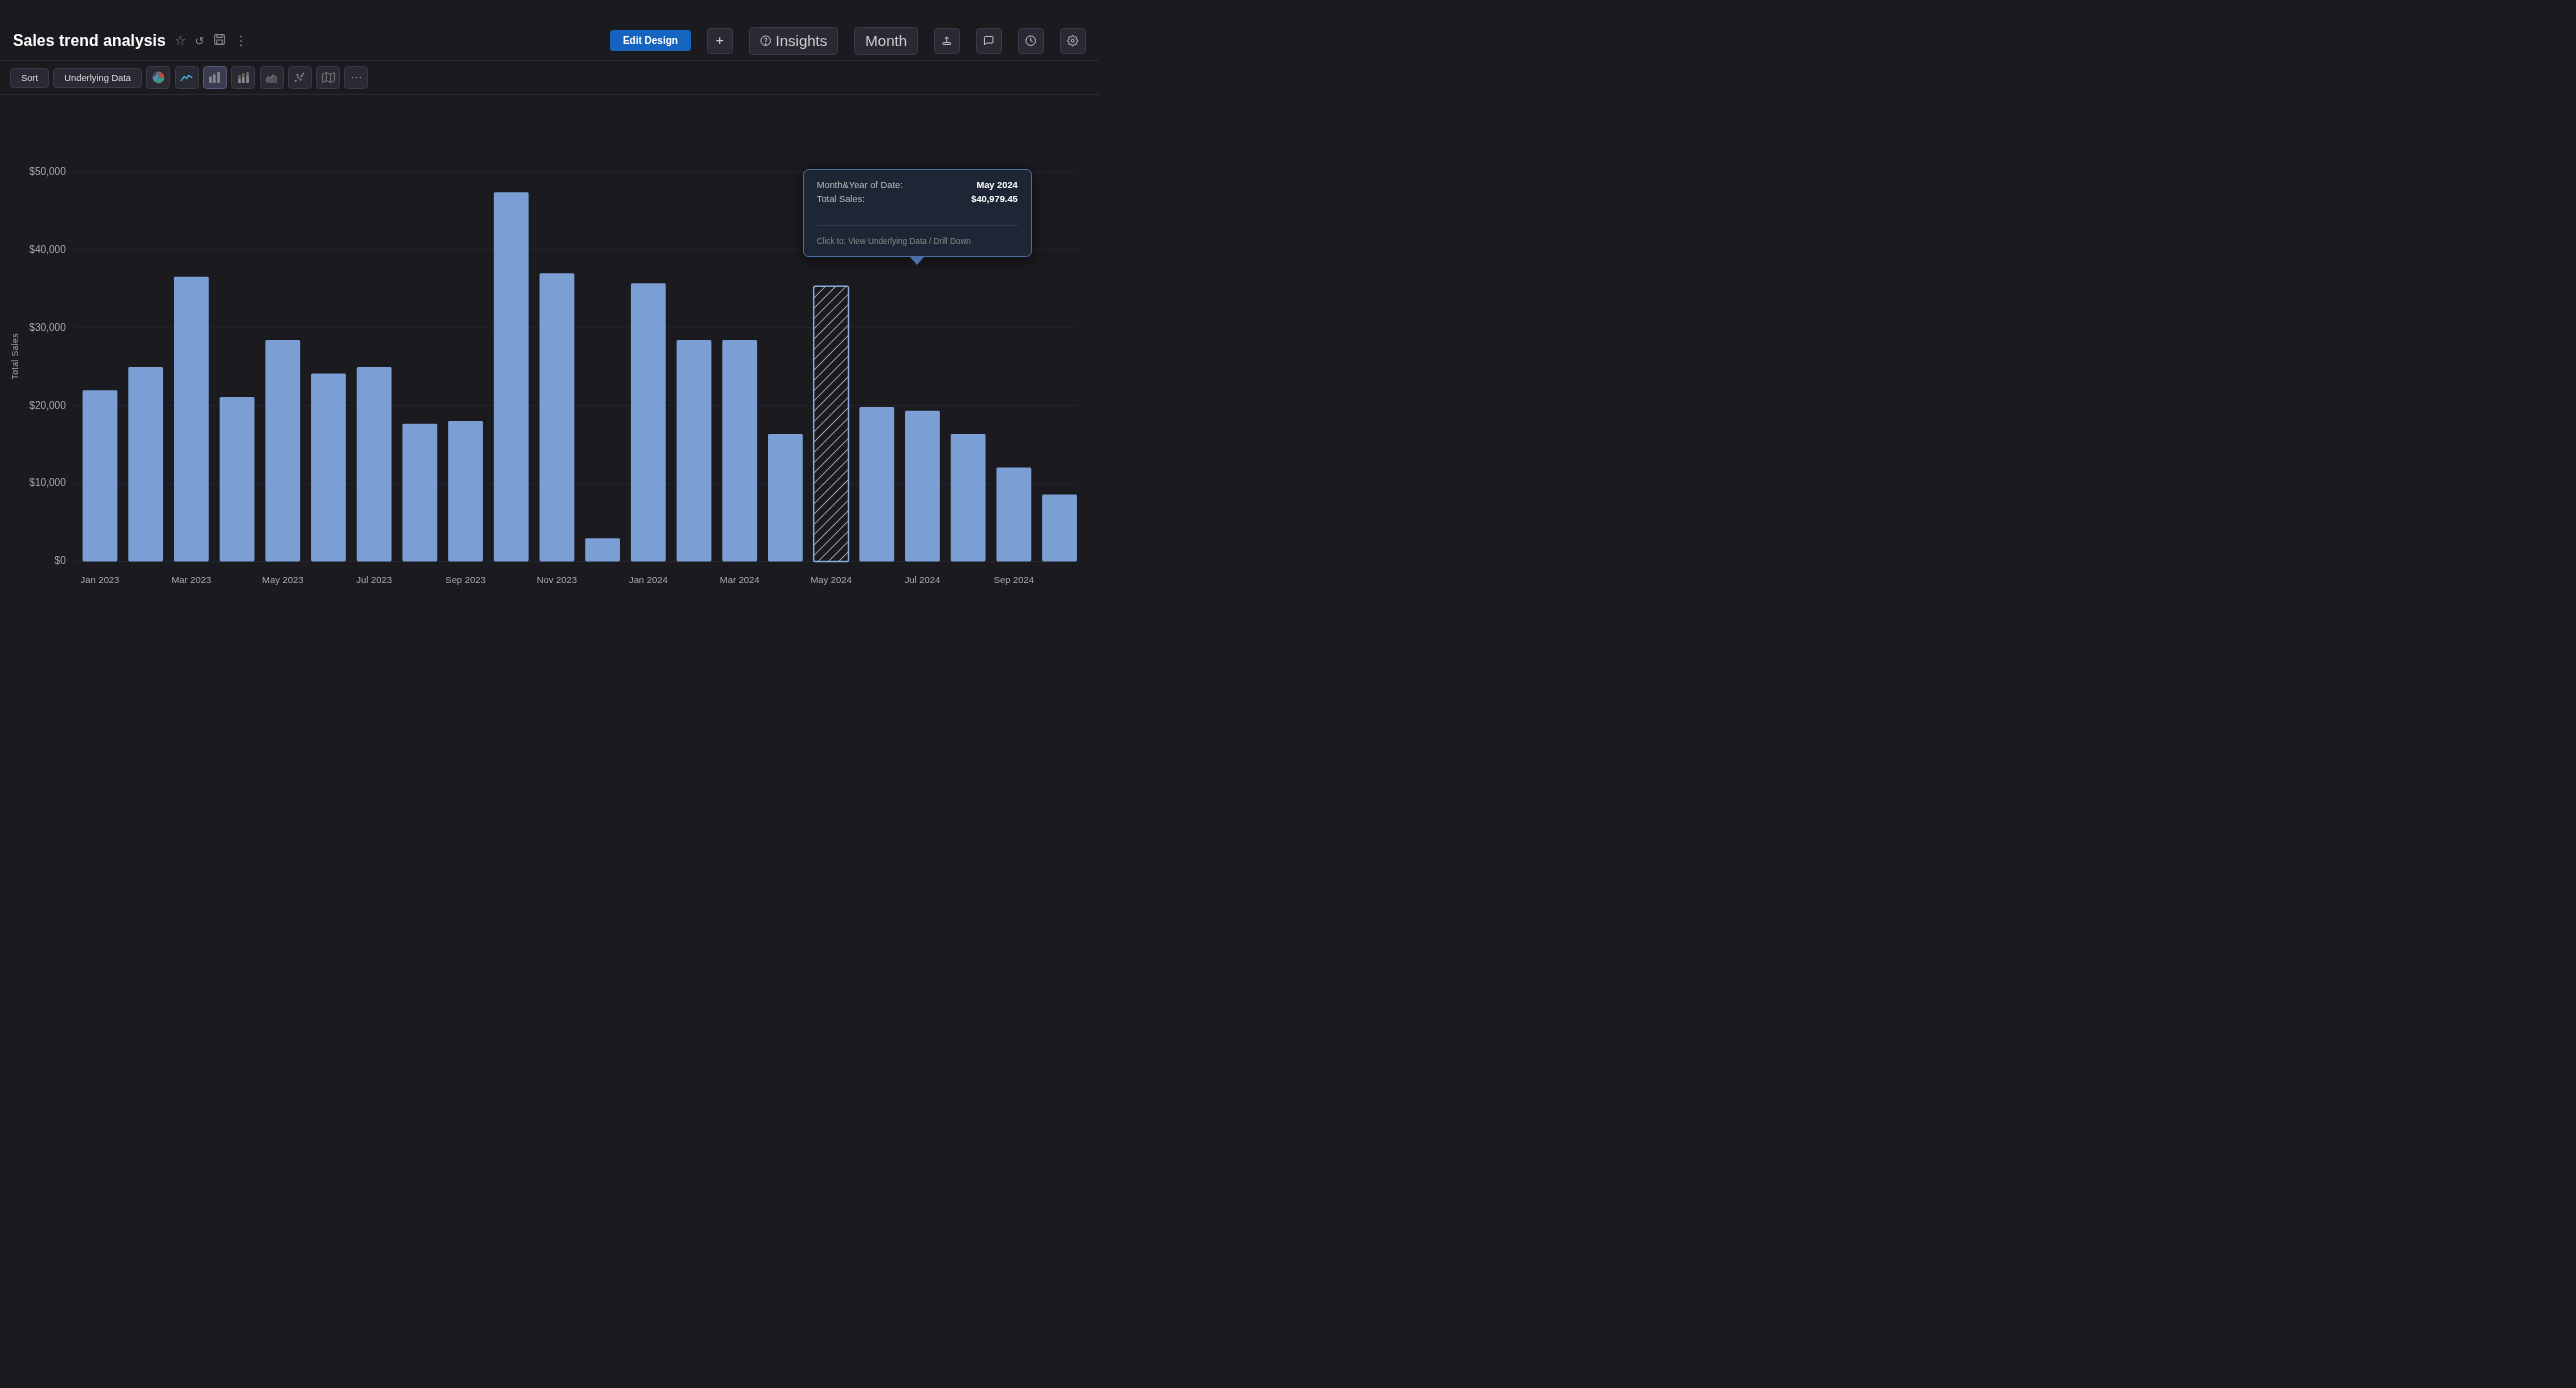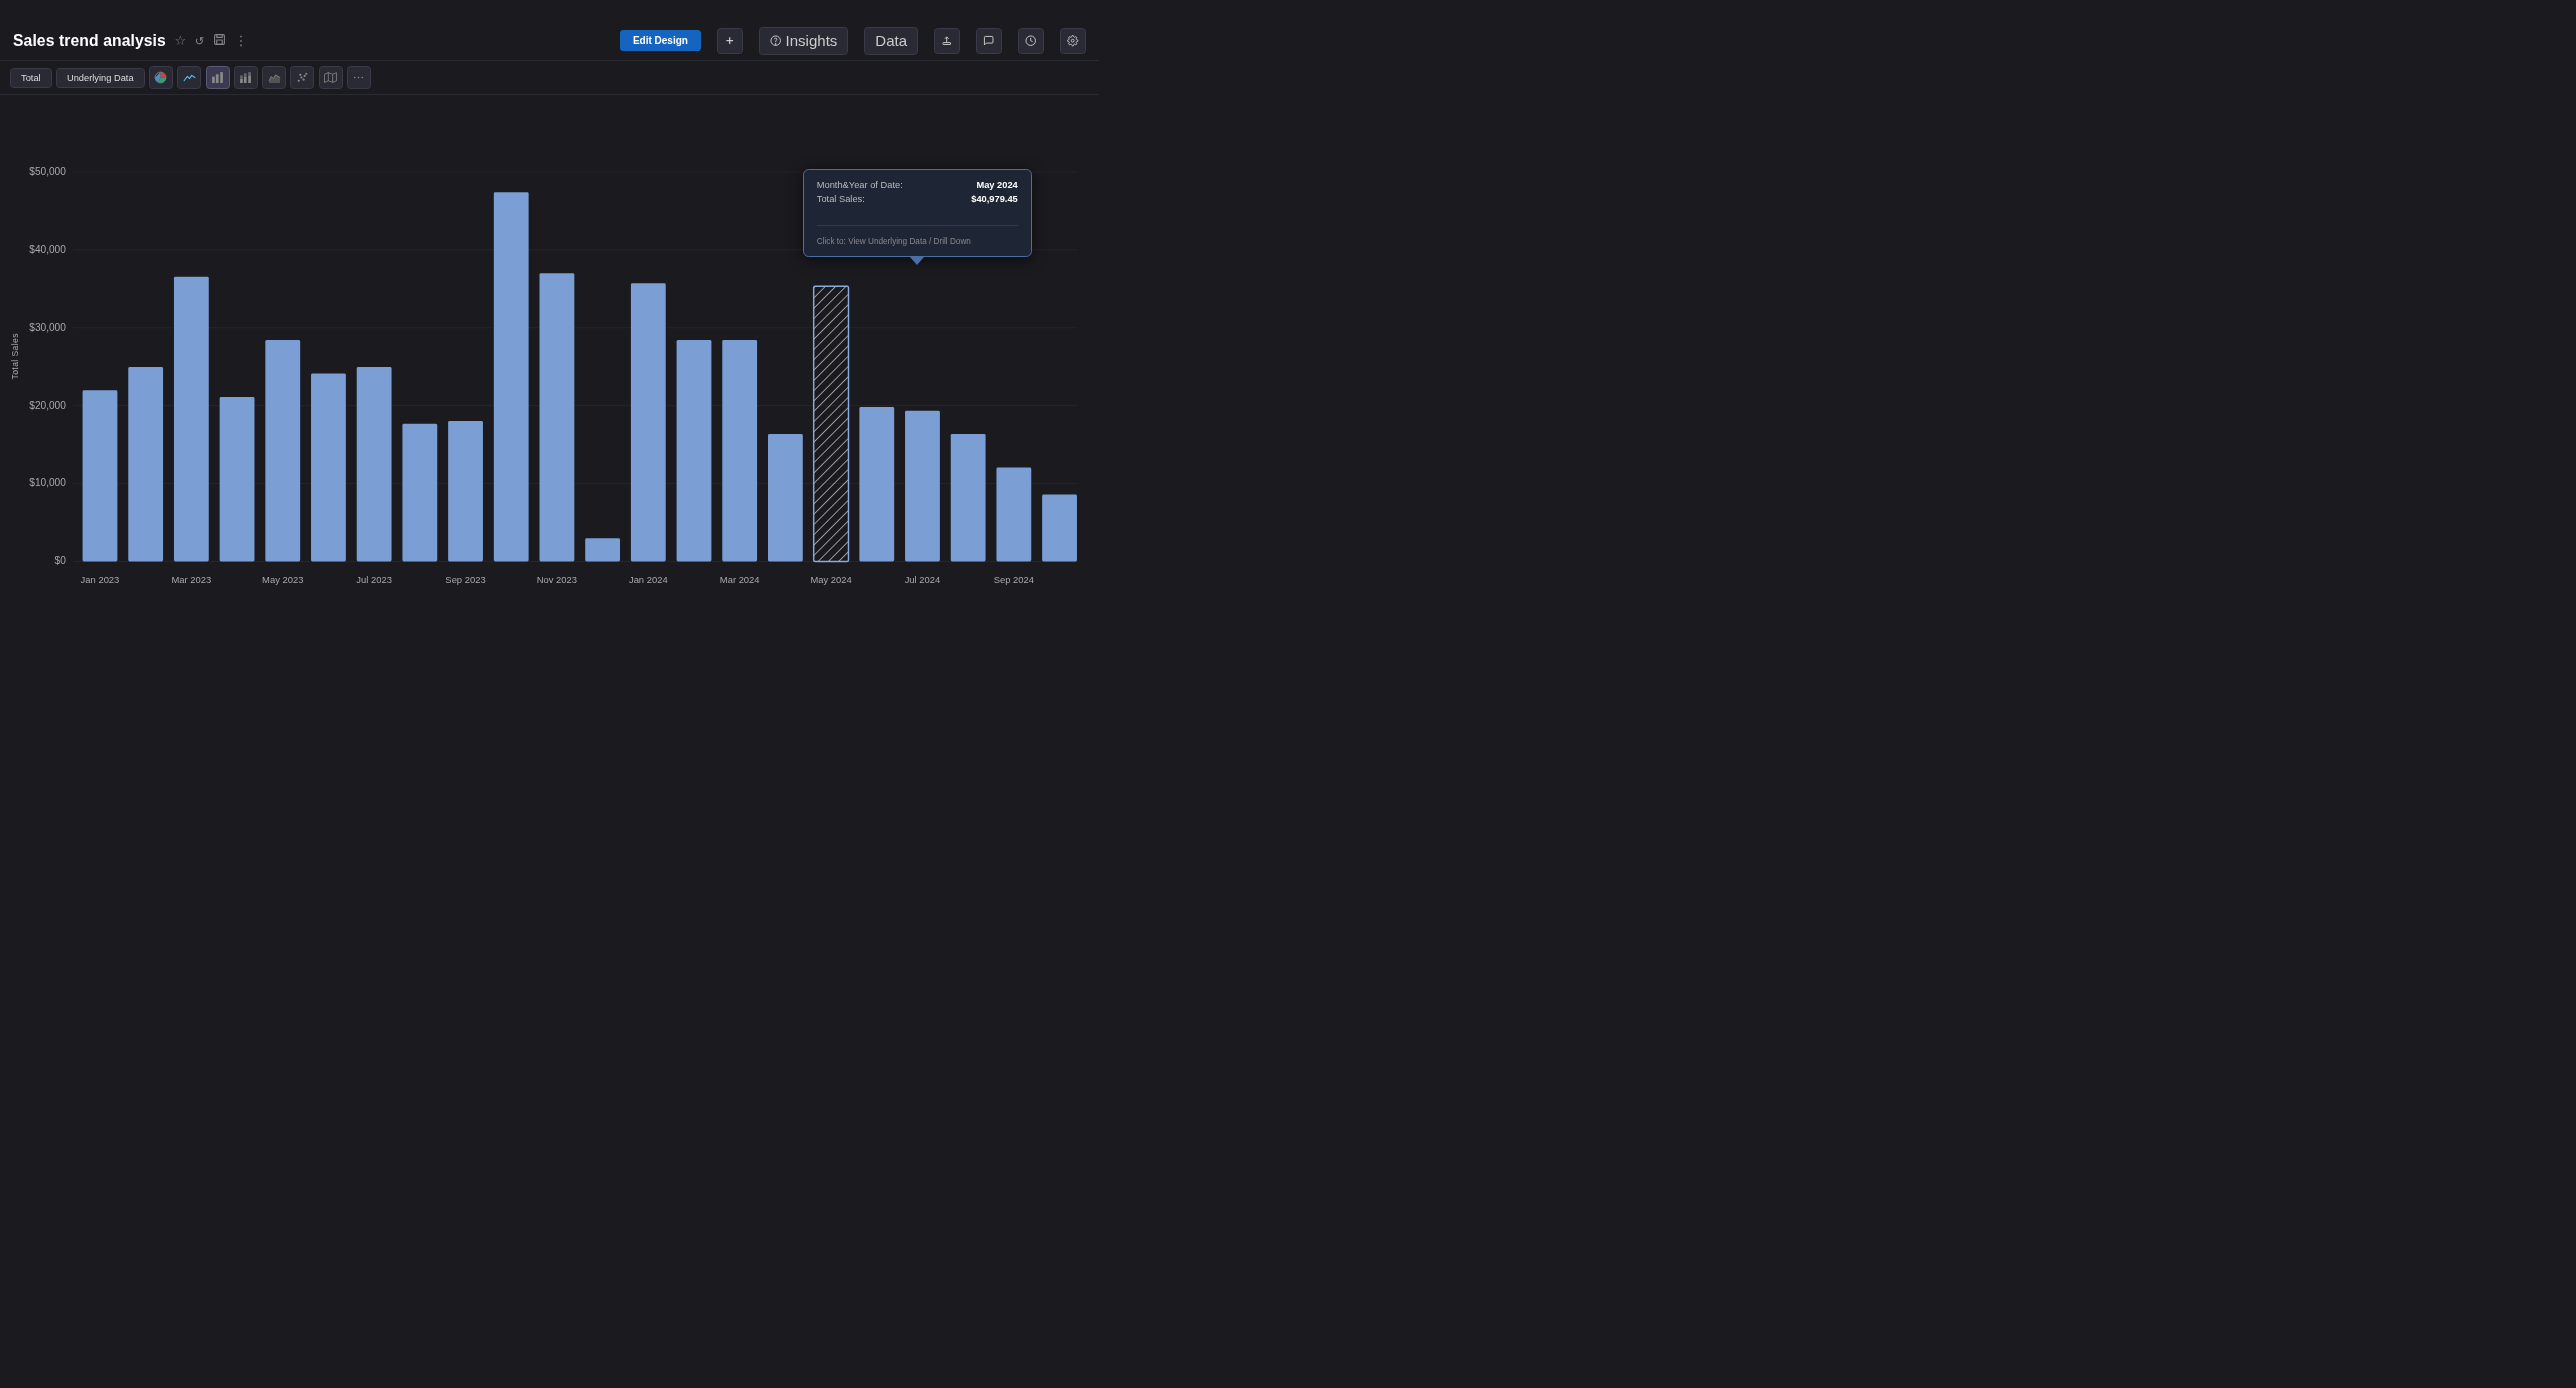--- a/index.html
+++ b/index.html
@@ -226,21 +226,21 @@
         </svg>
     </button>
     <button class="btn-text">
       <svg width="11.4" height="11.4" viewBox="0 0 24 24" fill="none" stroke="#ccc" stroke-width="2">
           <circle cx="12" cy="12" r="10"></circle>
           <path d="M9.5 9a2.5 2.5 0 015 0c0 2-3 3-3 6"></path>
           <circle cx="12" cy="19" r="1" fill="#ccc"></circle>
         </svg>
       <span>Insights</span>
     </button>
-    <button class="btn-text">Data</button>
+    <button class="btn-text">Month</button>
     <button class="btn-icon-circle">
       <svg width="11.4" height="11.4" viewBox="0 0 24 24" fill="none" stroke="#ccc" stroke-width="2">
           <path d="M12 4v12M8 8l4-4 4 4"></path>
           <rect x="4" y="16" width="16" height="4" rx="1"></rect>
         </svg>
     </button>
     <button class="btn-icon-circle">
       <svg width="11.4" height="11.4" viewBox="0 0 24 24" fill="none" stroke="#ccc" stroke-width="2">
           <path d="M21 15a2 2 0 01-2 2H7l-4 4V5a2 2 0 012-2h14a2 2 0 012 2z"></path>
         </svg>
@@ -254,21 +254,21 @@
     <button class="btn-icon-circle">
       <svg width="11.4" height="11.4" viewBox="0 0 24 24" fill="none" stroke="#ccc" stroke-width="2">
           <circle cx="12" cy="12" r="3"></circle>
           <path d="M19.4 15a1.65 1.65 0 00.33 1.82l.06.06a2 2 0 010 2.83 2 2 0 01-2.83 0l-.06-.06a1.65 1.65 0 00-1.82-.33 1.65 1.65 0 00-1 1.51V21a2 2 0 01-2 2 2 2 0 01-2-2v-.09A1.65 1.65 0 009 19.4a1.65 1.65 0 00-1.82.33l-.06.06a2 2 0 01-2.83 0 2 2 0 010-2.83l.06-.06A1.65 1.65 0 004.68 15a1.65 1.65 0 00-1.51-1H3a2 2 0 01-2-2 2 2 0 012-2h.09A1.65 1.65 0 004.6 9a1.65 1.65 0 00-.33-1.82l-.06-.06a2 2 0 010-2.83 2 2 0 012.83 0l.06.06A1.65 1.65 0 009 4.68a1.65 1.65 0 001-1.51V3a2 2 0 012-2 2 2 0 012 2v.09a1.65 1.65 0 001 1.51 1.65 1.65 0 001.82-.33l.06-.06a2 2 0 012.83 0 2 2 0 010 2.83l-.06.06A1.65 1.65 0 0019.4 9a1.65 1.65 0 001.51 1H21a2 2 0 012 2 2 2 0 01-2 2h-.09a1.65 1.65 0 00-1.51 1z"></path>
         </svg>
     </button>
   </div>
 </div>
 
 <div class="toolbar">
-  <button class="toolbar-btn">Total</button>
+  <button class="toolbar-btn">Sort</button>
   <button class="toolbar-btn">Underlying Data</button>
 
   <div class="toolbar-icon-btn">
     <svg width="13" height="13" viewBox="0 0 24 24">
       <path d="M12 2a10 10 0 000 20 10 10 0 000-20z" fill="none" stroke="#888" stroke-width="1.5"></path>
       <path d="M12 2 L12 12 L22 12 A10 10 0 0012 2Z" fill="#e74c3c" opacity="0.85"></path>
       <path d="M12 12 L22 12 A10 10 0 01 7 20.5Z" fill="#3aaf85" opacity="0.85"></path>
       <path d="M12 2 L12 12 L7 20.5 A10 10 0 012 12Z" fill="#5b9bd5" opacity="0.85"></path>
     </svg>
   </div>

